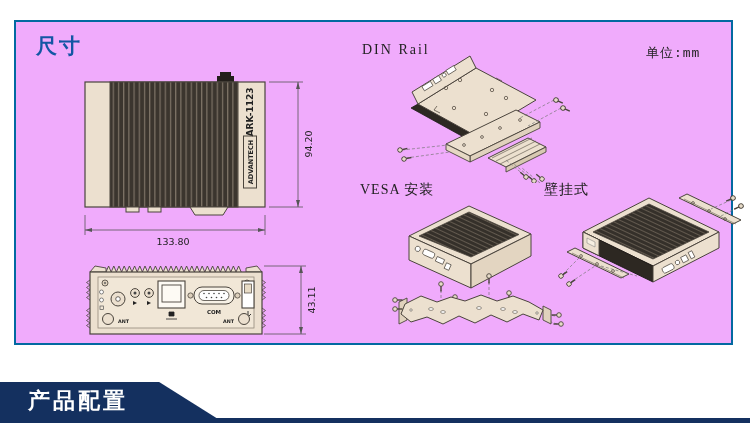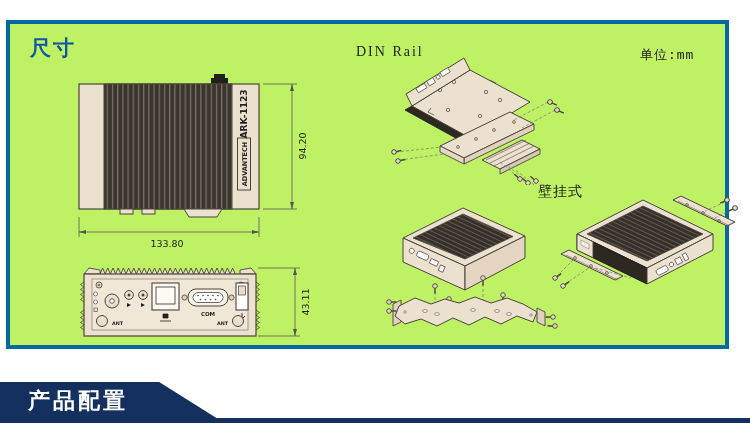--- a/index.html
+++ b/index.html
@@ -1,19 +1,19 @@
 <!DOCTYPE html>
 <html><head>
 <meta charset="utf-8">
 <style>
   html,body{margin:0;padding:0;}
   body{width:750px;height:442px;position:relative;background:#ffffff;overflow:hidden;
        font-family:"DejaVu Sans",sans-serif;}
-  .card{position:absolute;left:6px;top:20px;width:715px;height:321px;background:#bef264;
-        border:4px solid #0369a1;}
+  .card{position:absolute;left:14px;top:20px;width:715px;height:321px;background:#f0abfc;
+        border:2px solid #0369a1;}
   .abs{position:absolute;}
   .t-dim{position:absolute;left:20px;top:10px;font-weight:bold;font-size:21px;
          color:#1356a4;letter-spacing:2px;}
   .t-din{position:absolute;left:346px;top:20px;font-family:"Liberation Serif",serif;
          font-size:14px;color:#222;letter-spacing:2px;}
   .t-unit{position:absolute;left:630px;top:22px;font-family:Liberation Mono, monospace;
           font-size:13px;color:#222;letter-spacing:1px;}
   .t-vesa{position:absolute;left:344px;top:159px;font-family:"Liberation Serif",serif;
           font-size:14px;color:#222;letter-spacing:1px;}
   .t-wall{position:absolute;left:528px;top:159px;font-family:Liberation Mono, monospace;
@@ -44,20 +44,21 @@
       <circle r="2.3" fill="#e7dbc8" stroke="#4a443c" stroke-width="0.9"></circle>
     </g>
   </defs>
 </svg>
 
 <div class="card">
 
   <div class="t-dim">尺寸</div>
   <div class="t-din">DIN Rail</div>
   <div class="t-unit">单位:mm</div>
+  <div class="t-vesa">VESA 安装</div>
   <div class="t-wall">壁挂式</div>
 
   <svg class="abs" style="left:62px;top:48px" width="250" height="180" viewBox="0 0 250 180">
     <rect x="139" y="6" width="17" height="8" fill="#231f1b"></rect>
     <rect x="142" y="2" width="11" height="5" fill="#231f1b"></rect>
     <rect x="7" y="12" width="180" height="125" fill="#ece0cf" stroke="#4a443c" stroke-width="1.2"></rect>
     <rect x="32" y="12" width="128" height="125" fill="url(#finsV)" stroke="#4a443c" stroke-width="1"></rect>
     <text x="172" y="45" transform="rotate(-90 172 42)" text-anchor="middle" font-size="9" font-weight="bold" fill="#2c2822">ARK-1123</text>
     <rect x="165.5" y="66" width="13" height="52" fill="none" stroke="#4a443c" stroke-width="1"></rect>
     <text x="172" y="94.5" transform="rotate(-90 172 92)" text-anchor="middle" font-size="6.5" font-weight="bold" fill="#2c2822">ADVANTECH</text>

